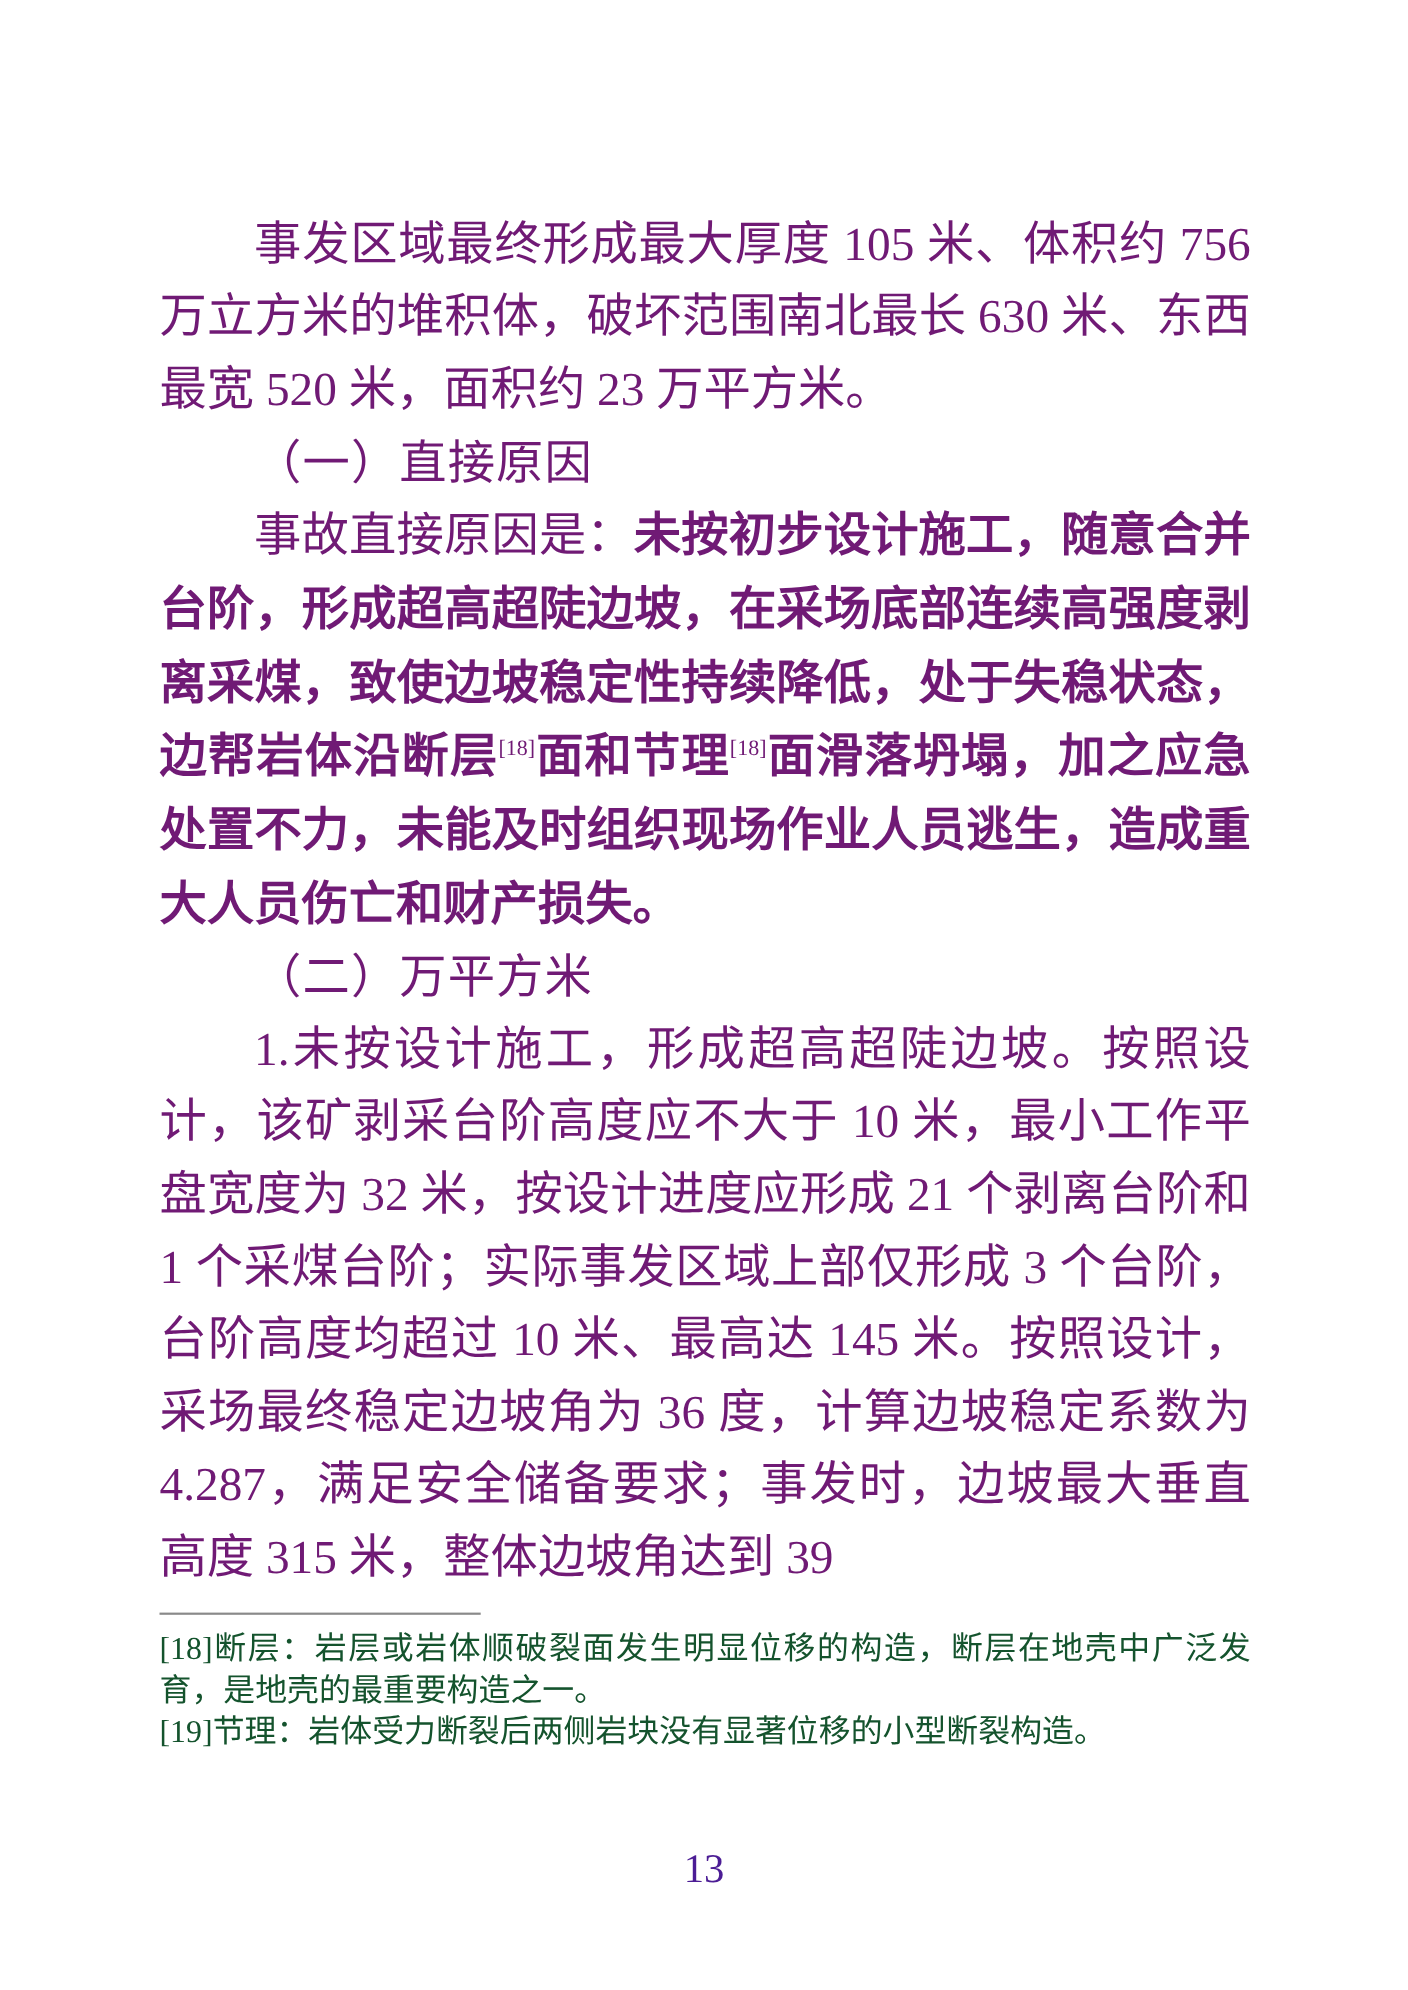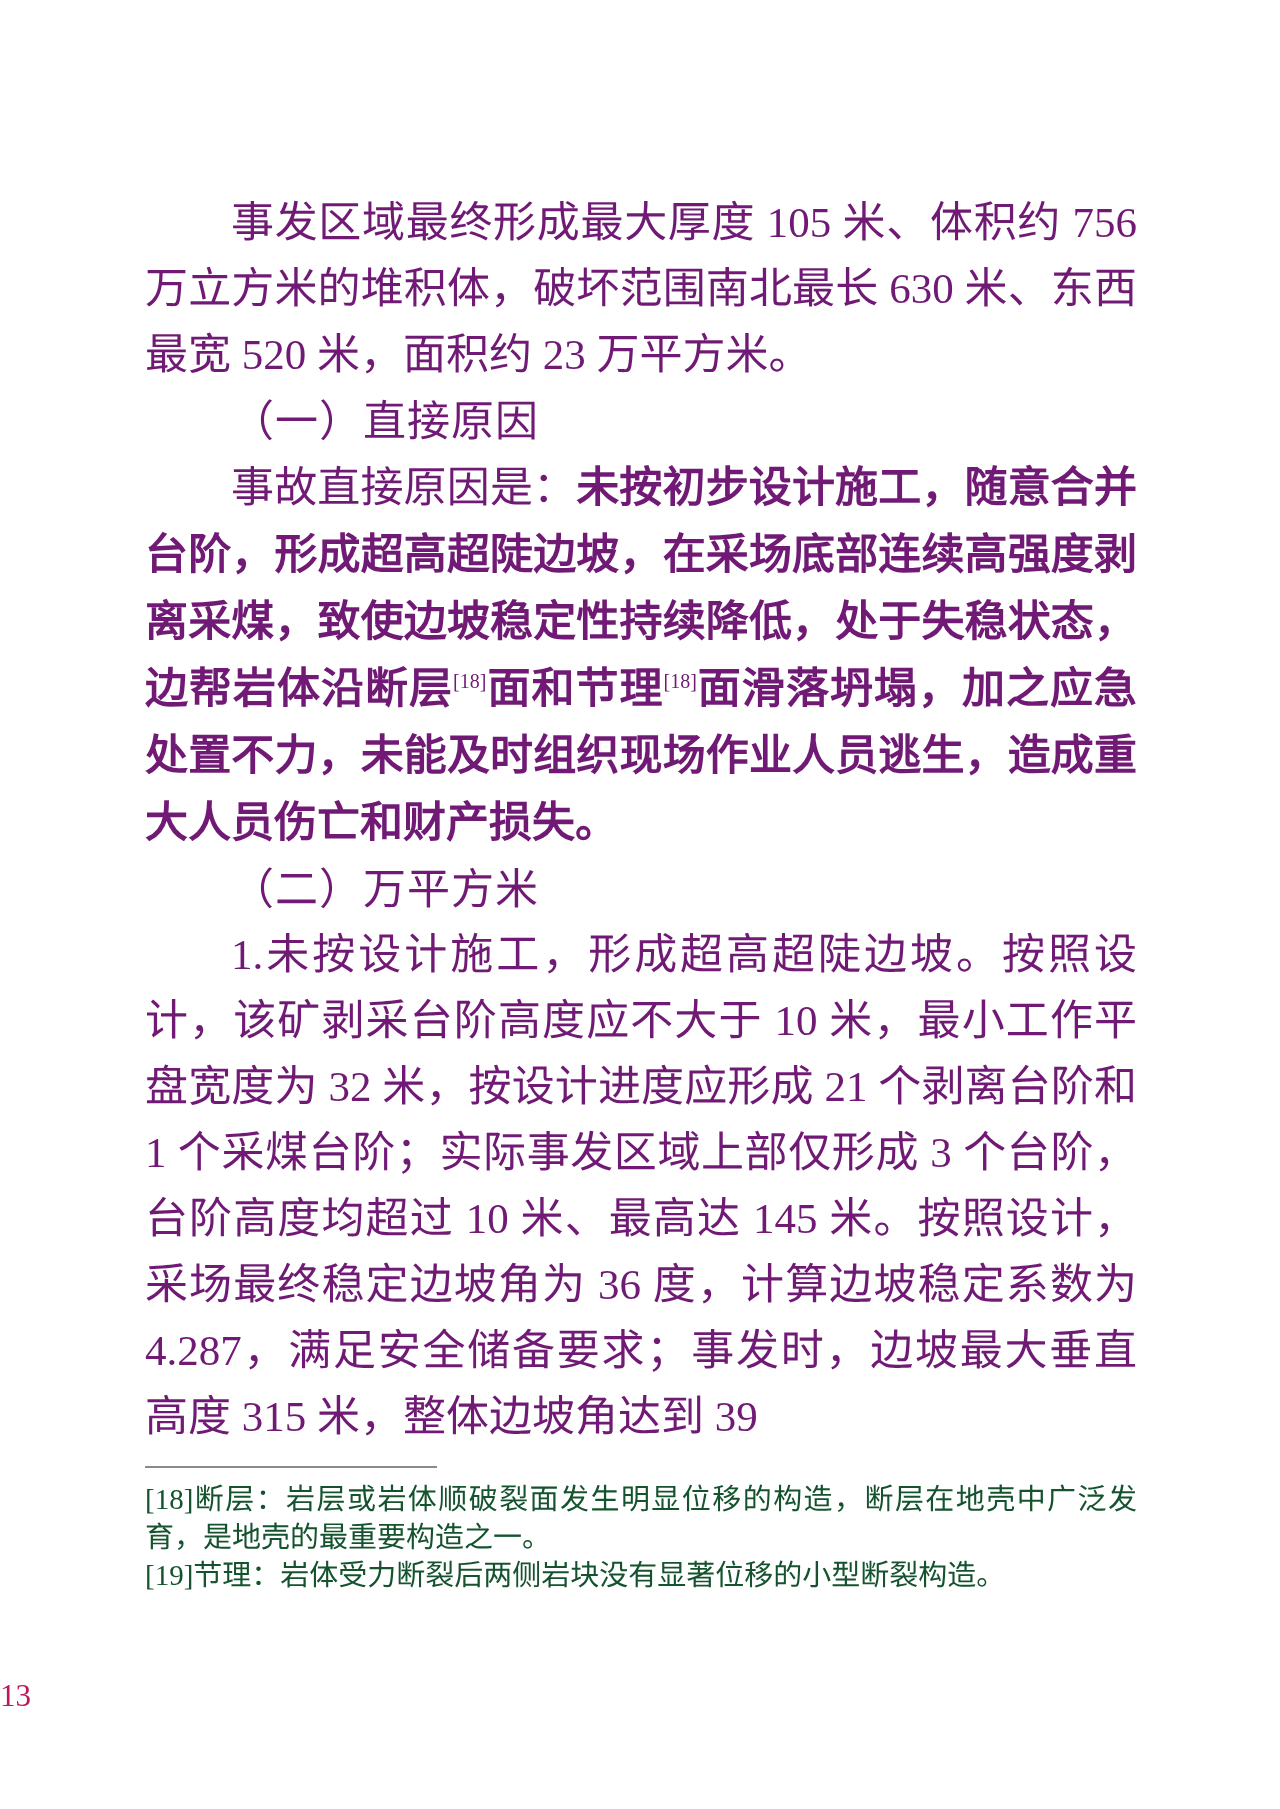--- a/index.html
+++ b/index.html
@@ -72,23 +72,24 @@
     margin-bottom: 12px;
   }
   .footnotes p {
     margin: 0;
   }
   .page-number {
     position: absolute;
     left: 0;
     top: 1678px;
     width: 100%;
+    text-align: center;
     font-family: "Liberation Serif", "DejaVu Serif", serif;
-    font-size: 31px;
-    color: #be185d;
+    font-size: 37px;
+    color: #4c1d95;
   }
 </style>
 </head>
 <body>
 
 <div class="page">
 
   <div class="content">
 
     <p>事发区域最终形成最大厚度 105 米、体积约 756 万立方米的堆积体，破坏范围南北最长 630 米、东西最宽 520 米，面积约 23 万平方米。</p>

